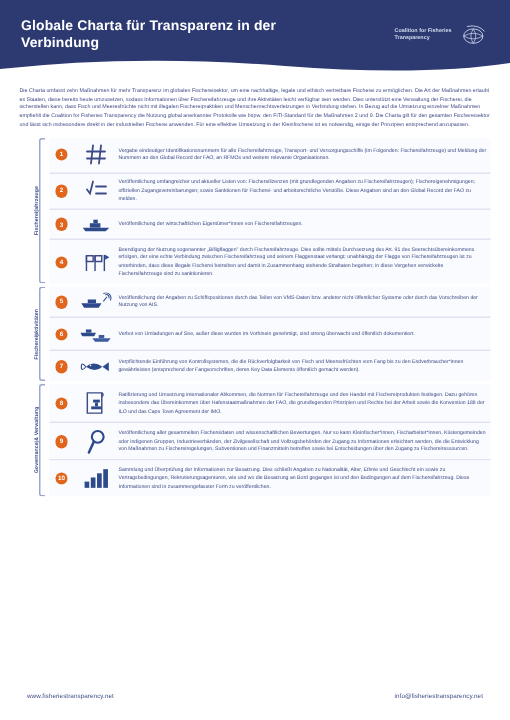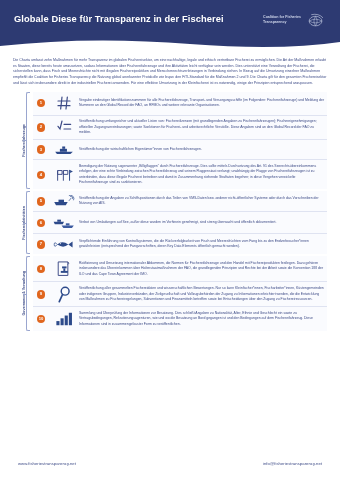--- a/index.html
+++ b/index.html
@@ -155,21 +155,21 @@
     letter-spacing: 0.05px;
   }
 </style>
 </head>
 <body>
 
 <div class="page">
 
   <div class="header">
     <div class="header-inner">
-      <div class="header-title">Globale Diese für Transparenz in der Fischerei</div>
+      <div class="header-title">Globale Charta für Transparenz in der Verbindung</div>
       <div class="logo">
         <div class="logo-text">
           <div>Coalition for Fisheries</div>
           <div>Transparency</div>
         </div>
         <svg class="logo-mark" viewBox="0 0 40 30">
           <ellipse cx="21" cy="17" rx="12" ry="9" fill="none" stroke="#cfd6ea" stroke-width="1.1"></ellipse>
           <path d="M9 17 q12 -7 24 0" fill="none" stroke="#cfd6ea" stroke-width="0.9"></path>
           <path d="M9 17 q12 7 24 0" fill="none" stroke="#cfd6ea" stroke-width="0.9"></path>
           <path d="M21 8 q-6 9 0 18" fill="none" stroke="#cfd6ea" stroke-width="0.9"></path>

